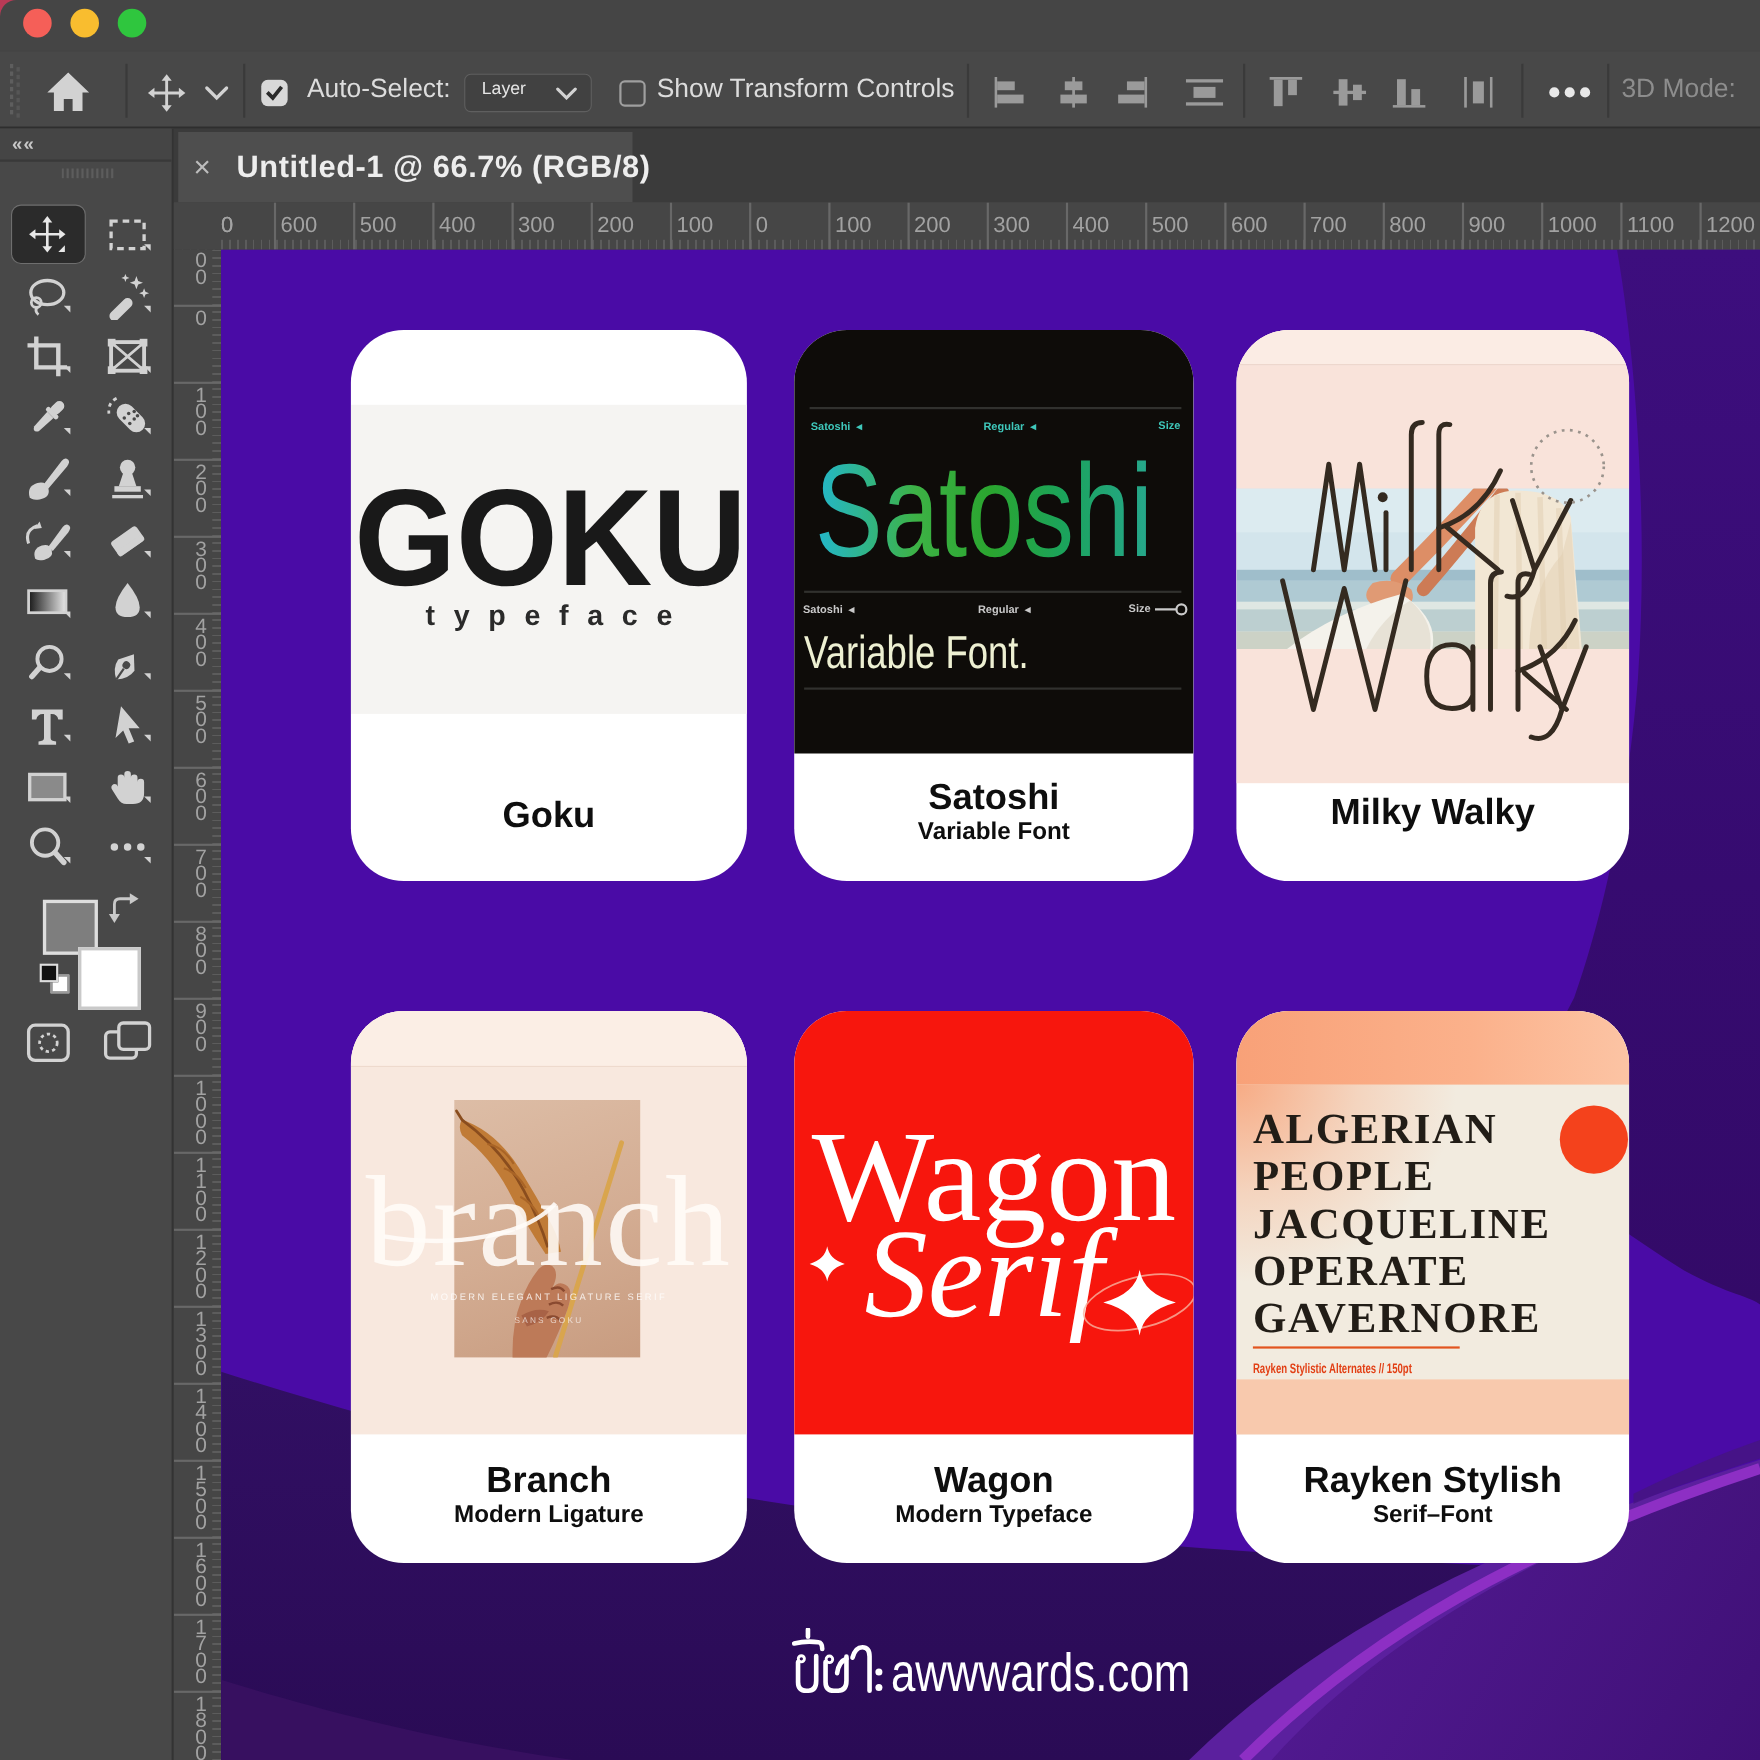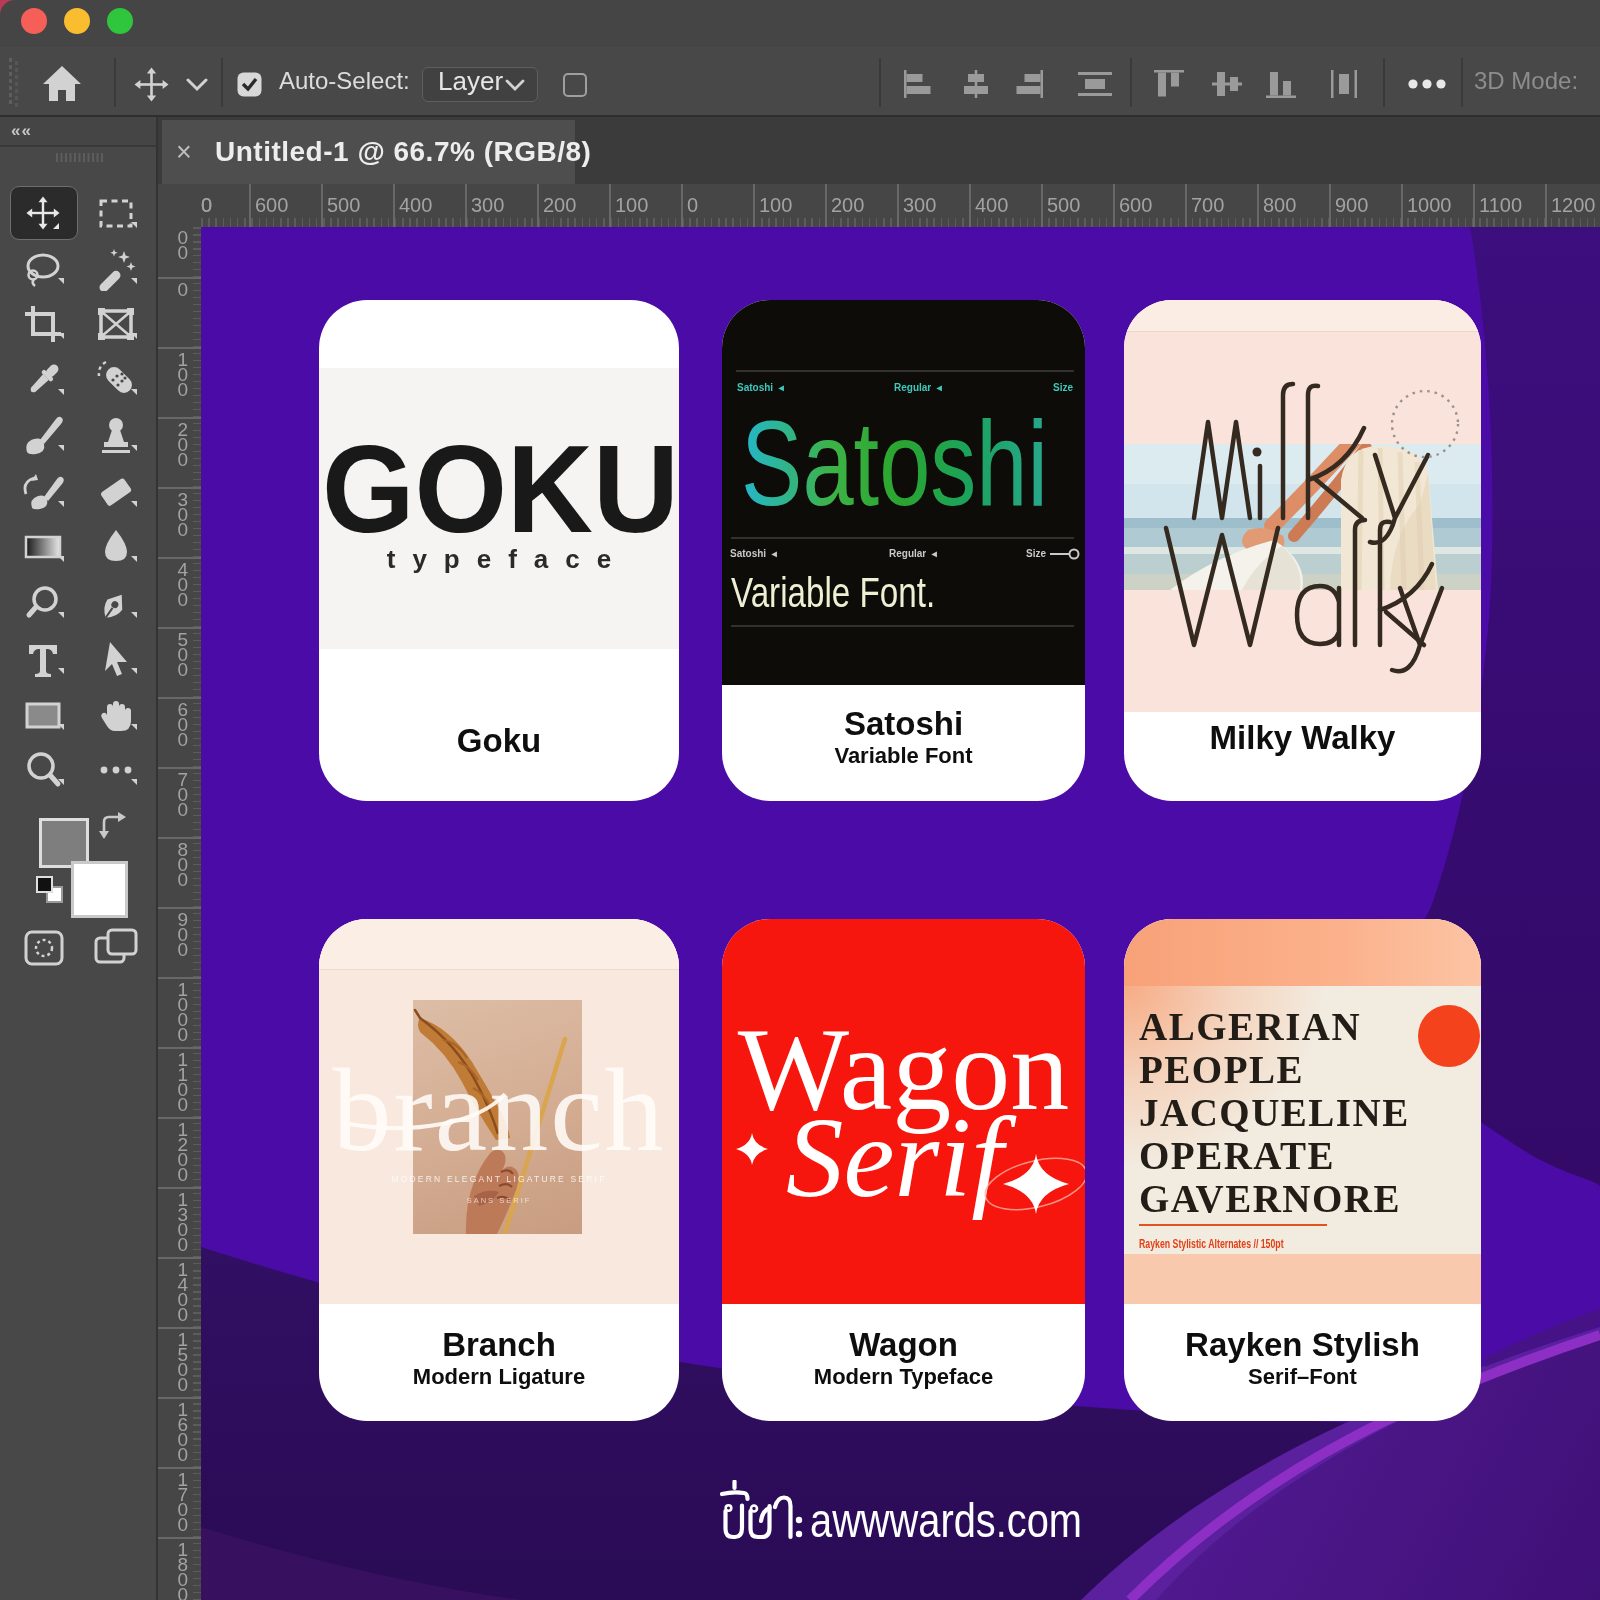--- a/index.html
+++ b/index.html
@@ -69,25 +69,26 @@
 <svg class="abs" style="left:186px;top:78px;" width="22" height="14">
       <path d="M2 2 L11 11 L20 2" stroke="#d2d2d2" stroke-width="3" fill="none" stroke-linecap="round"></path>
     </svg>
 <div class="sep" style="left:221px;"></div>
 <svg class="abs" style="left:237px;top:72px;" width="25" height="25">
 <rect x="0.5" y="0.5" width="24" height="24" rx="6" fill="#d8d8d8"></rect>
 <path d="M6 12 L11 17 L19 7" stroke="#2b2b2b" stroke-width="3.4" fill="none"></path>
     </svg>
 <div class="optxt" style="left:279px;">Auto-Select:</div>
 <div class="abs" style="left:422px;top:67px;width:114px;height:33px;background:#414141;border:1px solid #5f5f5f;border-radius:6px;"></div>
-<div class="optxt" style="left:438px;top:47px;font-size:26px;color:#e6e6e6;">Layer</div>
+<div class="optxt" style="left:438px;top:47px;font-size:16px;color:#e6e6e6;">Layer</div>
 <svg class="abs" style="left:505px;top:79px;" width="20" height="12">
       <path d="M2 2 L10 10 L18 2" stroke="#d2d2d2" stroke-width="2.8" fill="none" stroke-linecap="round"></path>
     </svg>
 <div class="abs" style="left:563px;top:73px;width:20px;height:20px;border:2px solid #9f9f9f;border-radius:5px;"></div>
+<div class="optxt" style="left:597px;">Show Transform Controls</div>
 <div class="sep" style="left:879px;"></div>
 <svg class="abs" style="left:904px;top:70px;" width="30" height="28">
       <rect x="0" y="0" width="2.5" height="28" fill="#9a9a9a"></rect>
       <rect x="2.5" y="4" width="16" height="8" fill="#9a9a9a"></rect>
       <rect x="2.5" y="16" width="24" height="8" fill="#9a9a9a"></rect>
     </svg>
 <svg class="abs" style="left:961px;top:70px;" width="30" height="28">
       <rect x="13.75" y="0" width="2.5" height="28" fill="#9a9a9a"></rect>
       <rect x="7" y="4" width="16" height="8" fill="#9a9a9a"></rect>
       <rect x="3" y="16" width="24" height="8" fill="#9a9a9a"></rect>
@@ -540,21 +541,21 @@
   <path d="M30,40 q14,2 24,18 M45,62 q12,4 20,18 M60,88 q12,6 18,20" stroke="#a96426" stroke-width="2" fill="none"></path>
   <path d="M53,236 L83,236 Q96,210 103,190 Q109,172 101,168 Q95,164 89,171 Q96,157 89,151 Q81,147 75,156 Q67,166 61,182 Q52,204 53,236 Z" fill="#bd7a58"></path>
   <path d="M88,172 q8,-4 12,2 M86,186 q8,-4 13,1 M84,198 q8,-3 12,2" stroke="#8a4a30" stroke-width="2.2" fill="none"></path>
   <path d="M61,196 Q74,188 86,192 Q80,202 66,206 Z" fill="#a86246"></path>
 </svg>
 <svg class="abs" style="left:0;top:0;" width="360" height="385" viewBox="0 0 360 385">
 <path d="M186,175 C160,204 95,216 30,205" stroke="rgba(255,252,248,0.9)" stroke-width="4" fill="none"></path>
 </svg>
 <div class="abs" style="left:0;top:133px;width:360px;text-align:center;font-family:'Liberation Serif',serif;font-size:118px;line-height:118px;color:rgba(255,252,248,0.88);letter-spacing:2px;">branch</div>
 <div class="abs" style="left:0;top:255px;width:360px;text-align:center;font-size:8.5px;letter-spacing:2.2px;color:rgba(255,255,255,0.8);">MODERN ELEGANT LIGATURE SERIF</div>
-<div class="abs" style="left:0;top:277px;width:360px;text-align:center;font-size:7.5px;letter-spacing:2px;color:rgba(255,255,255,0.65);">SANS SERIF</div>
+<div class="abs" style="left:0;top:277px;width:360px;text-align:center;font-size:7.5px;letter-spacing:2px;color:rgba(255,255,255,0.65);">SANS GOKU</div>
 <div class="cap1" style="top:407px;">Branch</div>
 <div class="cap2" style="top:445px;">Modern Ligature</div>
 </div>
 <div class="card" style="left:521px;top:692px;width:363px;height:502px;">
 <div class="abs" style="left:0;top:0;width:363px;height:385px;background:#f7160d;"></div>
 <div class="abs" style="left:0;top:92px;width:363px;text-align:center;font-family:'Liberation Serif',serif;font-size:118px;line-height:118px;color:#fff;">Wagon</div>
 <div class="abs" style="left:-9px;top:181px;width:363px;text-align:center;font-family:'Liberation Serif',serif;font-style:italic;font-size:115px;line-height:115px;color:#fff;">Serif</div>
 <svg class="abs" style="left:12px;top:212px;" width="36" height="36" viewBox="0 0 36 36">
           <path d="M18 2 Q20 14 34 18 Q20 22 18 34 Q16 22 2 18 Q16 14 18 2 Z" fill="#fff"></path>
         </svg>

